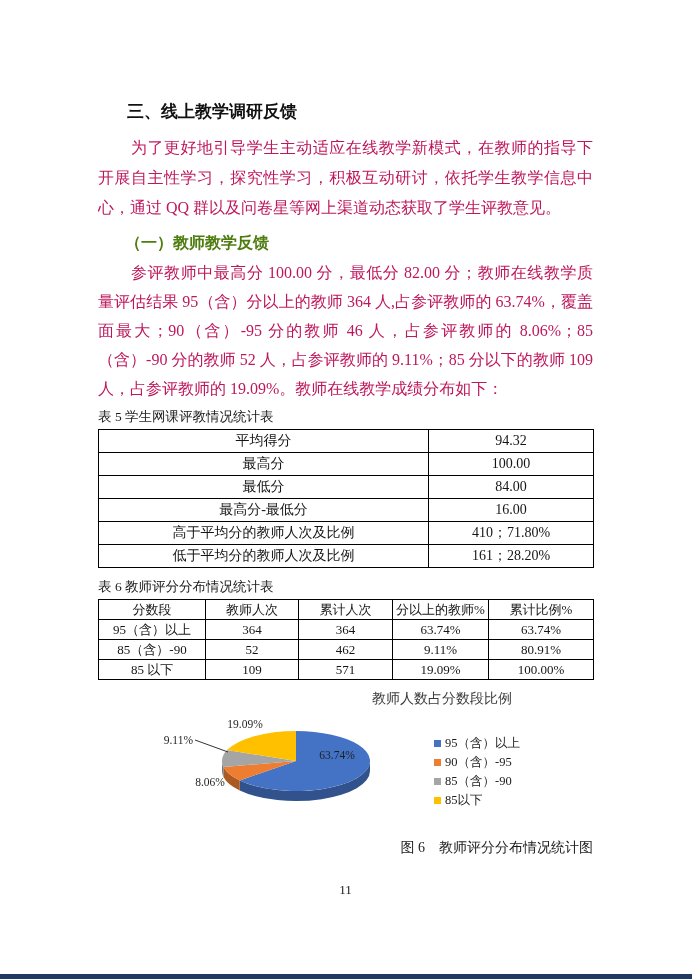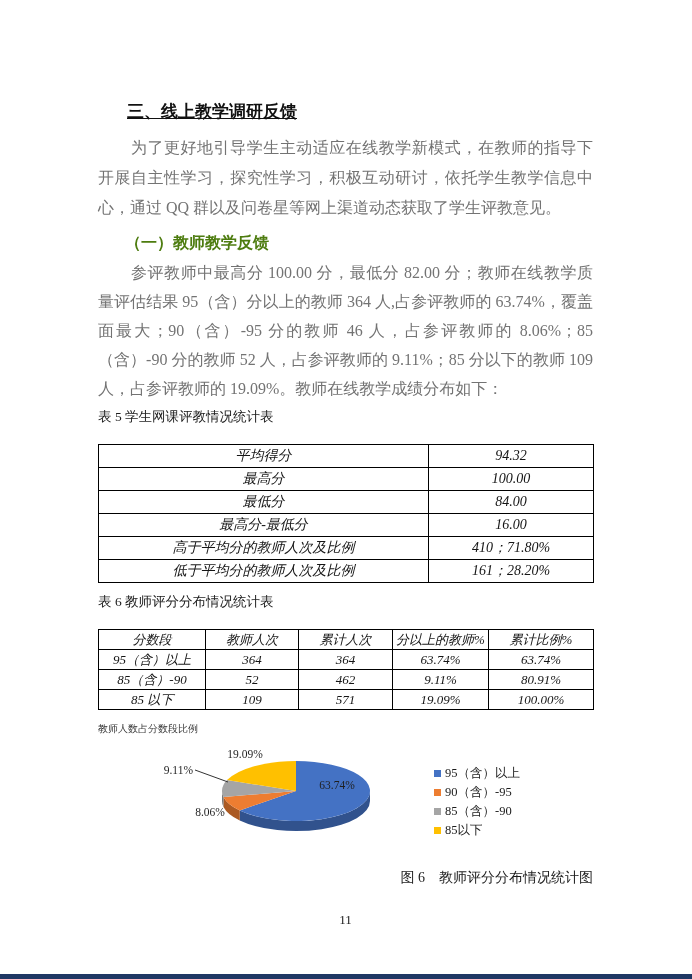--- a/index.html
+++ b/index.html
@@ -5,40 +5,40 @@
   html,body { margin:0; padding:0; background:#ffffff; }
   .page {
     position:relative; width:692px; height:979px; background:#ffffff;
     font-family:"Liberation Serif","DejaVu Serif",serif; color:#151515;
     overflow:hidden;
   }
   .content { padding:0 99px 0 98px; }
   .sec-heading {
     margin:0 0 0 29px; padding-top:100px;
     font-family:"Liberation Sans","DejaVu Sans",sans-serif;
-    font-size:17px; line-height:23px; font-weight:bold; color:#111;text-decoration:underline;
+    font-size:17px; line-height:23px; font-weight:bold; color:#111;
   }
   .para {
     margin:10px 0 0 0; font-size:16px; line-height:30px;
-    text-align:justify; text-indent:33px; color:#737373;
+    text-align:justify; text-indent:33px; color:#be185d;
   }
   .para2 { margin-top:4px; line-height:29px; }
   .sub-heading {
     margin:9px 0 0 27px;
     font-family:"Liberation Sans","DejaVu Sans",sans-serif;
     font-size:16px; line-height:22px; font-weight:bold; color:#4d7c0f;
   }
   .tbl-caption { margin-top:5px; font-size:13.5px; line-height:18px; color:#1c1c1c; }
   .tbl-caption.t6 { margin-top:10px; }
-  table { border-collapse:collapse; width:495px; margin-top:18px; table-layout:fixed;font-style:italic; }
+  table { border-collapse:collapse; width:495px; margin-top:3px; table-layout:fixed; }
   td, th { border:1px solid #000; text-align:center; padding:0; font-weight:normal; overflow:hidden; white-space:nowrap; }
   #table5 td { height:22px; font-size:14px; }
   #table6 th, #table6 td { height:19px; font-size:13px; }
   .chart { position:relative; margin-top:6px; height:146px; }
-  .chart-title { width:414px; padding-top:5px; text-align:left; font-size:10px; line-height:16px; color:#3a3a3a; }
+  .chart-title { width:414px; padding-top:5px; text-align:right; font-size:14px; line-height:16px; color:#3a3a3a; }
   .chart svg { display:block; }
   .legend { position:absolute; left:336px; top:48px; }
   .legend-item { display:flex; align-items:center; height:19px; font-size:12.5px; color:#1c1c1c; }
   .legend-swatch { width:7px; height:7px; margin-right:4px; flex:0 0 auto; }
   .fig-caption { margin-top:7px; text-align:right; font-size:14px; line-height:18px; color:#1c1c1c; }
   .page-num { margin-top:25px; text-align:center; font-size:13px; line-height:16px; color:#1c1c1c; }
   .bottom-bar { position:absolute; left:0; bottom:0; width:692px; height:5px; background:#1F3864; }
 </style>
 </head>
 <body>

